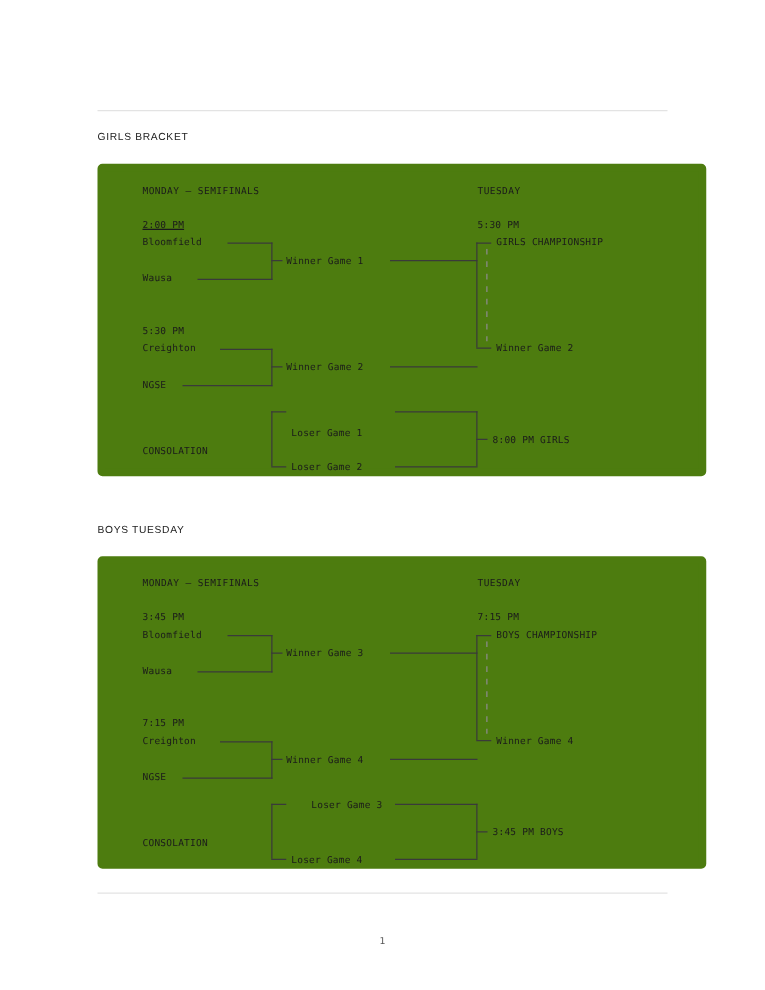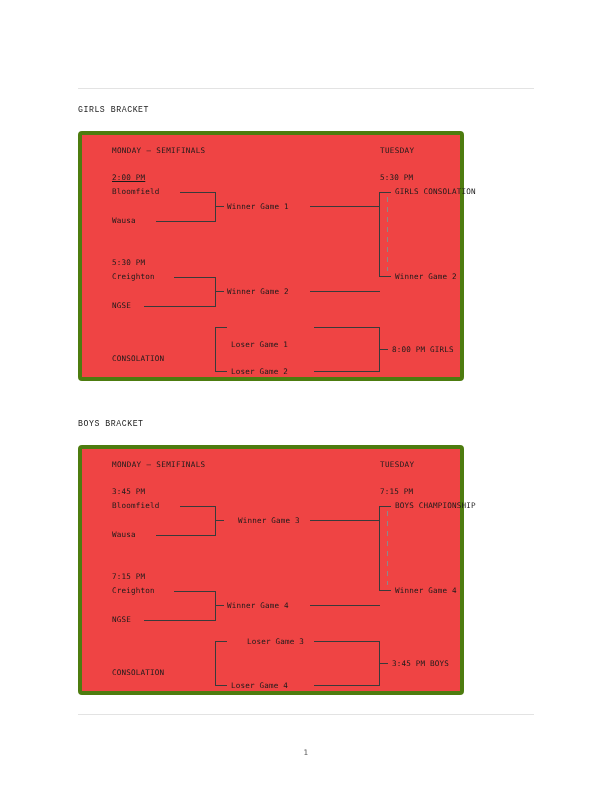--- a/index.html
+++ b/index.html
@@ -29,35 +29,35 @@
     height: 1px;
     background: #e3e3e3;
   }
   .rule-top { top: 88px; }
   .rule-bottom { top: 714px; }
 
   
   .section-label {
     position: absolute;
     left: 78px;
-    font-family: Liberation Mono, monospace;
+    font-family: Liberation Sans, sans-serif;
     font-size: 8.2px;
     letter-spacing: 0.55px;
     color: #222222;
     white-space: nowrap;
   }
 
   
   .card {
     position: absolute;
     left: 78px;
-    width: 386px;
-    border: 4px solid #4d7c0f;
+    width: 487px;
+    border: 6px solid #4d7c0f;
     border-radius: 4px;
-    background: #ef4444;
+    background: #4d7c0f;
     box-sizing: border-box;
   }
 
   .card-inner {
     position: relative;
     width: 100%;
     height: 100%;
   }
 
   
@@ -153,21 +153,21 @@
       <div class="mono" style="left:145px; top:153px;">Winner Game 2</div>
       <div class="ln h" style="left:228px; top:156px; width:70px;"></div>
 
       <div class="mono" style="left:298px; top:39px;">5:30 PM</div>
 
       <div class="ln v" style="left:297px; top:57px; height:84px;"></div>
       <div class="ln h" style="left:297px; top:57px; width:12px;"></div>
       <div class="ln h" style="left:297px; top:141px; width:12px;"></div>
       <div class="vdash" style="left:305px; top:62px; height:74px;"></div>
 
-      <div class="mono" style="left:313px; top:53px;">GIRLS CONSOLATION</div>
+      <div class="mono" style="left:313px; top:53px;">GIRLS CHAMPIONSHIP</div>
       <div class="mono" style="left:313px; top:138px;">Winner Game 2</div>
 
       <div class="mono" style="left:30px; top:220px;">CONSOLATION</div>
 
       <div class="ln v" style="left:133px; top:192px; height:44px;"></div>
       <div class="ln h" style="left:133px; top:192px; width:12px;"></div>
       <div class="ln h" style="left:133px; top:236px; width:12px;"></div>
 
       <div class="mono" style="left:149px; top:206px;">Loser Game 1</div>
       <div class="mono" style="left:149px; top:233px;">Loser Game 2</div>
@@ -175,38 +175,38 @@
       <div class="ln h" style="left:232px; top:192px; width:66px;"></div>
       <div class="ln h" style="left:232px; top:236px; width:66px;"></div>
 
       <div class="ln v" style="left:297px; top:192px; height:44px;"></div>
       <div class="ln h" style="left:297px; top:214px; width:9px;"></div>
       <div class="mono" style="left:310px; top:211px;">8:00 PM GIRLS</div>
 
     </div>
   </div>
 
-  <div class="section-label" style="top:419px;">BOYS BRACKET</div>
+  <div class="section-label" style="top:419px;">BOYS TUESDAY</div>
 
   <div class="card" style="top:445px; height:250px;">
     <div class="card-inner">
 
       <div class="day-head" style="left:30px; top:12px;">MONDAY – SEMIFINALS</div>
       <div class="day-head" style="left:298px; top:12px;">TUESDAY</div>
 
       <div class="mono" style="left:30px; top:39px;">3:45 PM</div>
       <div class="mono" style="left:30px; top:53px;">Bloomfield</div>
       <div class="mono" style="left:30px; top:82px;">Wausa</div>
 
       <div class="ln h" style="left:98px; top:57px; width:36px;"></div>
       <div class="ln h" style="left:74px; top:86px; width:60px;"></div>
       <div class="ln v" style="left:133px; top:57px; height:30px;"></div>
       <div class="ln h" style="left:133px; top:71px; width:9px;"></div>
 
-      <div class="mono" style="left:156px; top:68px;">Winner Game 3</div>
+      <div class="mono" style="left:145px; top:68px;">Winner Game 3</div>
       <div class="ln h" style="left:228px; top:71px; width:70px;"></div>
 
       <div class="mono" style="left:30px; top:124px;">7:15 PM</div>
       <div class="mono" style="left:30px; top:138px;">Creighton</div>
       <div class="mono" style="left:30px; top:167px;">NGSE</div>
 
       <div class="ln h" style="left:92px; top:142px; width:42px;"></div>
       <div class="ln h" style="left:62px; top:171px; width:72px;"></div>
       <div class="ln v" style="left:133px; top:142px; height:30px;"></div>
       <div class="ln h" style="left:133px; top:156px; width:9px;"></div>

